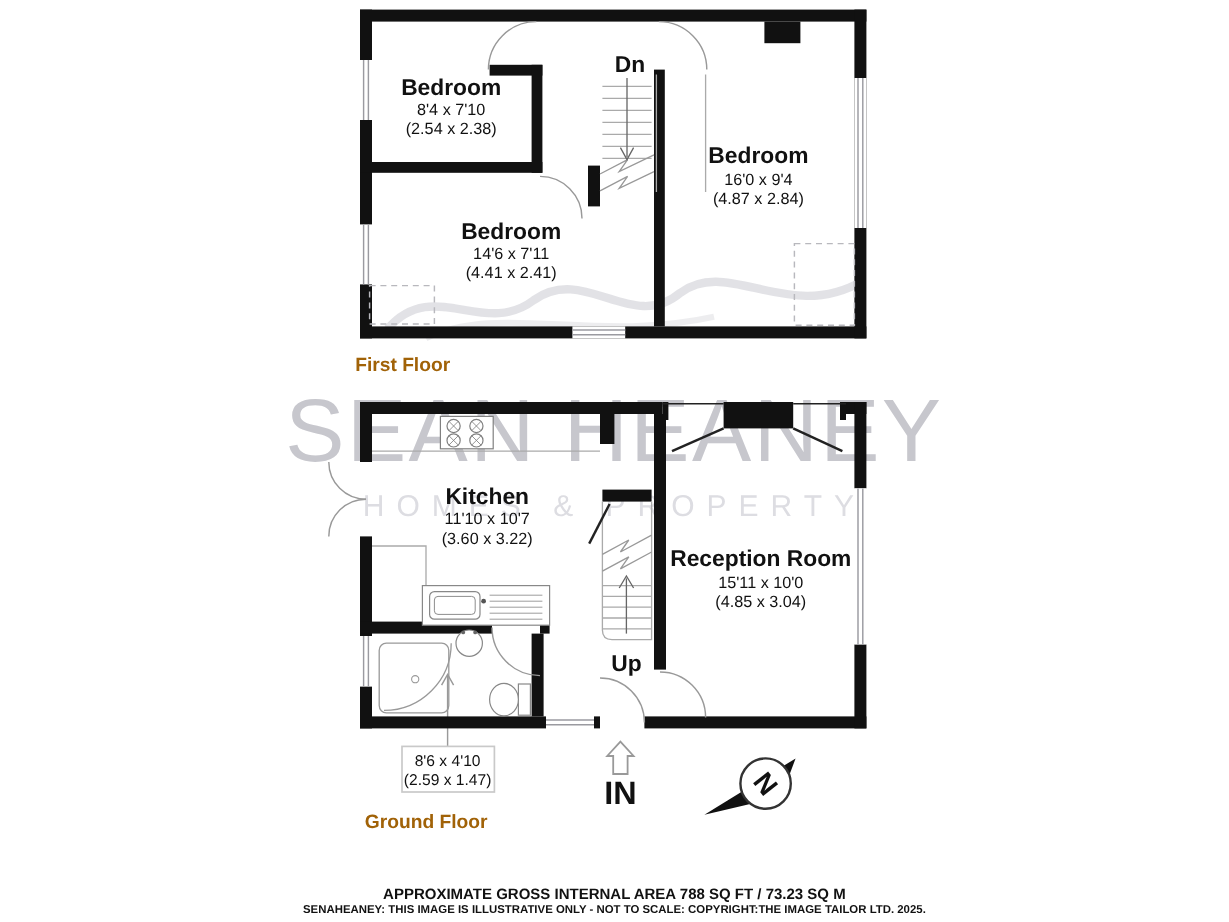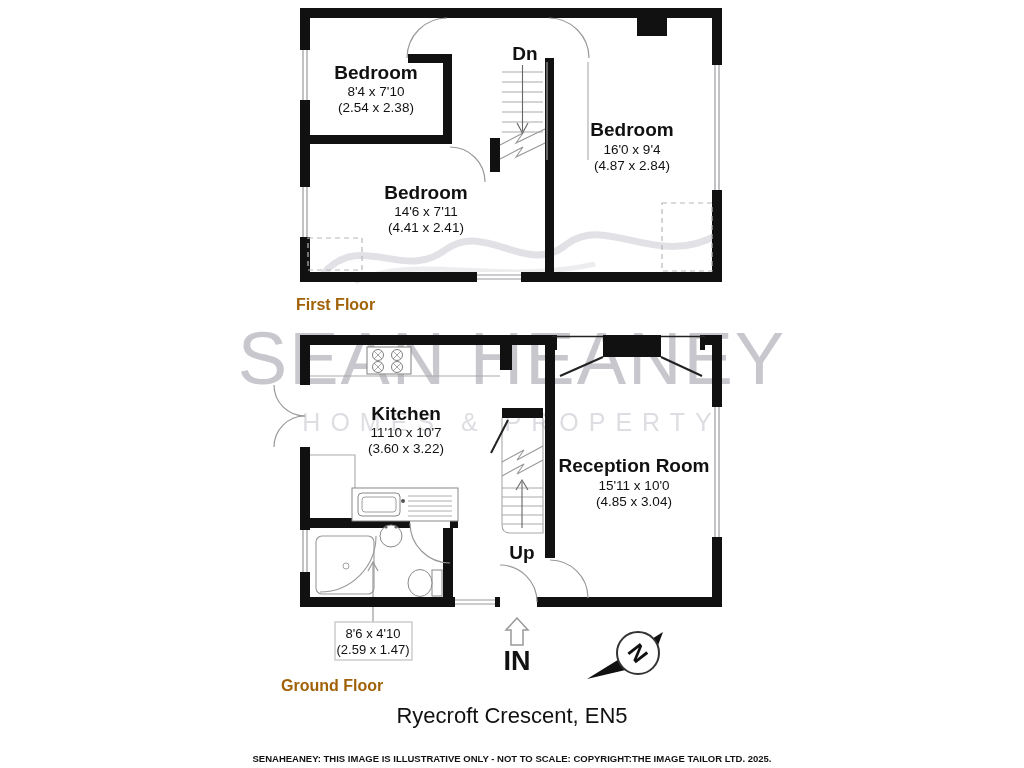--- a/index.html
+++ b/index.html
@@ -260,18 +260,18 @@
     <g text-anchor="middle">
       <text class="room-name" x="156" y="90">Kitchen</text>
       <text class="room-dim" x="156" y="107">11'10 x 10'7</text>
       <text class="room-dim" x="156" y="123">(3.60 x 3.22)</text>
       <text class="room-name" x="384" y="142">Reception Room</text>
       <text class="room-dim" x="384" y="160">15'11 x 10'0</text>
       <text class="room-dim" x="384" y="176">(4.85 x 3.04)</text>
     </g>
   </svg>
 
-  <div class="abs floor-label" style="left:281px;top:677px;text-align:center;">Ground Floor</div>
-
-  <div class="abs address">Ryecroft Crescent, EN5</div>
+  <div class="abs floor-label" style="left:304px;top:677px;text-align:center;">Ground Floor</div>
+
+  <div class="abs footer1">APPROXIMATE GROSS INTERNAL AREA 788 SQ FT / 73.23 SQ M</div>
   <div class="abs footer2">SENAHEANEY: THIS IMAGE IS ILLUSTRATIVE ONLY - NOT TO SCALE: COPYRIGHT:THE IMAGE TAILOR LTD. 2025.</div>
 
 </div>
 
 </body></html>

